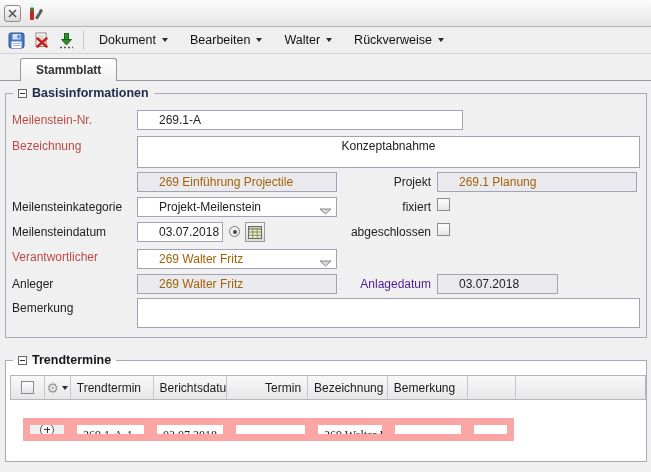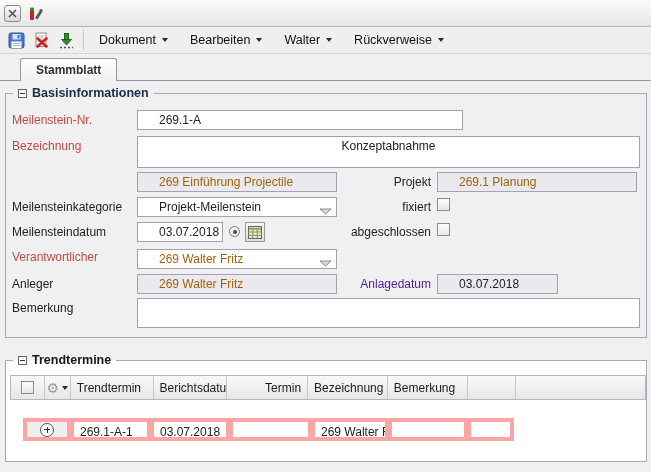--- a/index.html
+++ b/index.html
@@ -61,22 +61,22 @@
   
   .grid-head{position:absolute;left:4px;top:14px;width:636px;height:25px;box-sizing:border-box;
     border:1px solid #b6b6be;background:linear-gradient(#f8f8f8,#e7e7e7);display:flex;align-items:stretch;}
   .gh-cell{box-sizing:border-box;border-right:1px solid #c6c6cc;display:flex;align-items:center;
     padding:0 6px;color:#1c1c1c;overflow:hidden;white-space:nowrap;}
   .gh-cell.center{justify-content:center;padding:0;}
   .gh-cell.right{justify-content:flex-end;}
   .gh-cell.nb{border-right:none;}
   .gear{color:#9a9a9a;font-size:14px;line-height:14px;}
   .grid-row{position:absolute;left:17px;top:57px;height:23px;display:flex;cursor:pointer;}
-  .gr-cell{box-sizing:border-box;border:4px solid #fca5a5;margin-left:-1px;background:#fff;
-    padding:0 6px;line-height:21px;overflow:hidden;white-space:nowrap;}
+  .gr-cell{box-sizing:border-box;border:7px solid #fca5a5;margin-left:-1px;background:#fff;
+    padding:0 6px;line-height:21px;overflow:hidden;white-space:nowrap;font-family:Liberation Serif, serif;}
   .gr-cell:first-child{margin-left:0;background:#efefef;display:flex;align-items:center;justify-content:center;padding:0;}
   .gr-cell.right{text-align:right;}
   .expand-btn{width:14px;height:14px;box-sizing:border-box;border:1px solid #555;border-radius:50%;
     background:#fdfdfd;position:relative;cursor:pointer;}
   .expand-btn::before,.expand-btn::after{content:"";position:absolute;background:#333;}
   .expand-btn::before{left:3px;right:3px;top:5.5px;height:1px;}
   .expand-btn::after{top:3px;bottom:3px;left:5.5px;width:1px;}
 </style>
 </head>
 <body>

